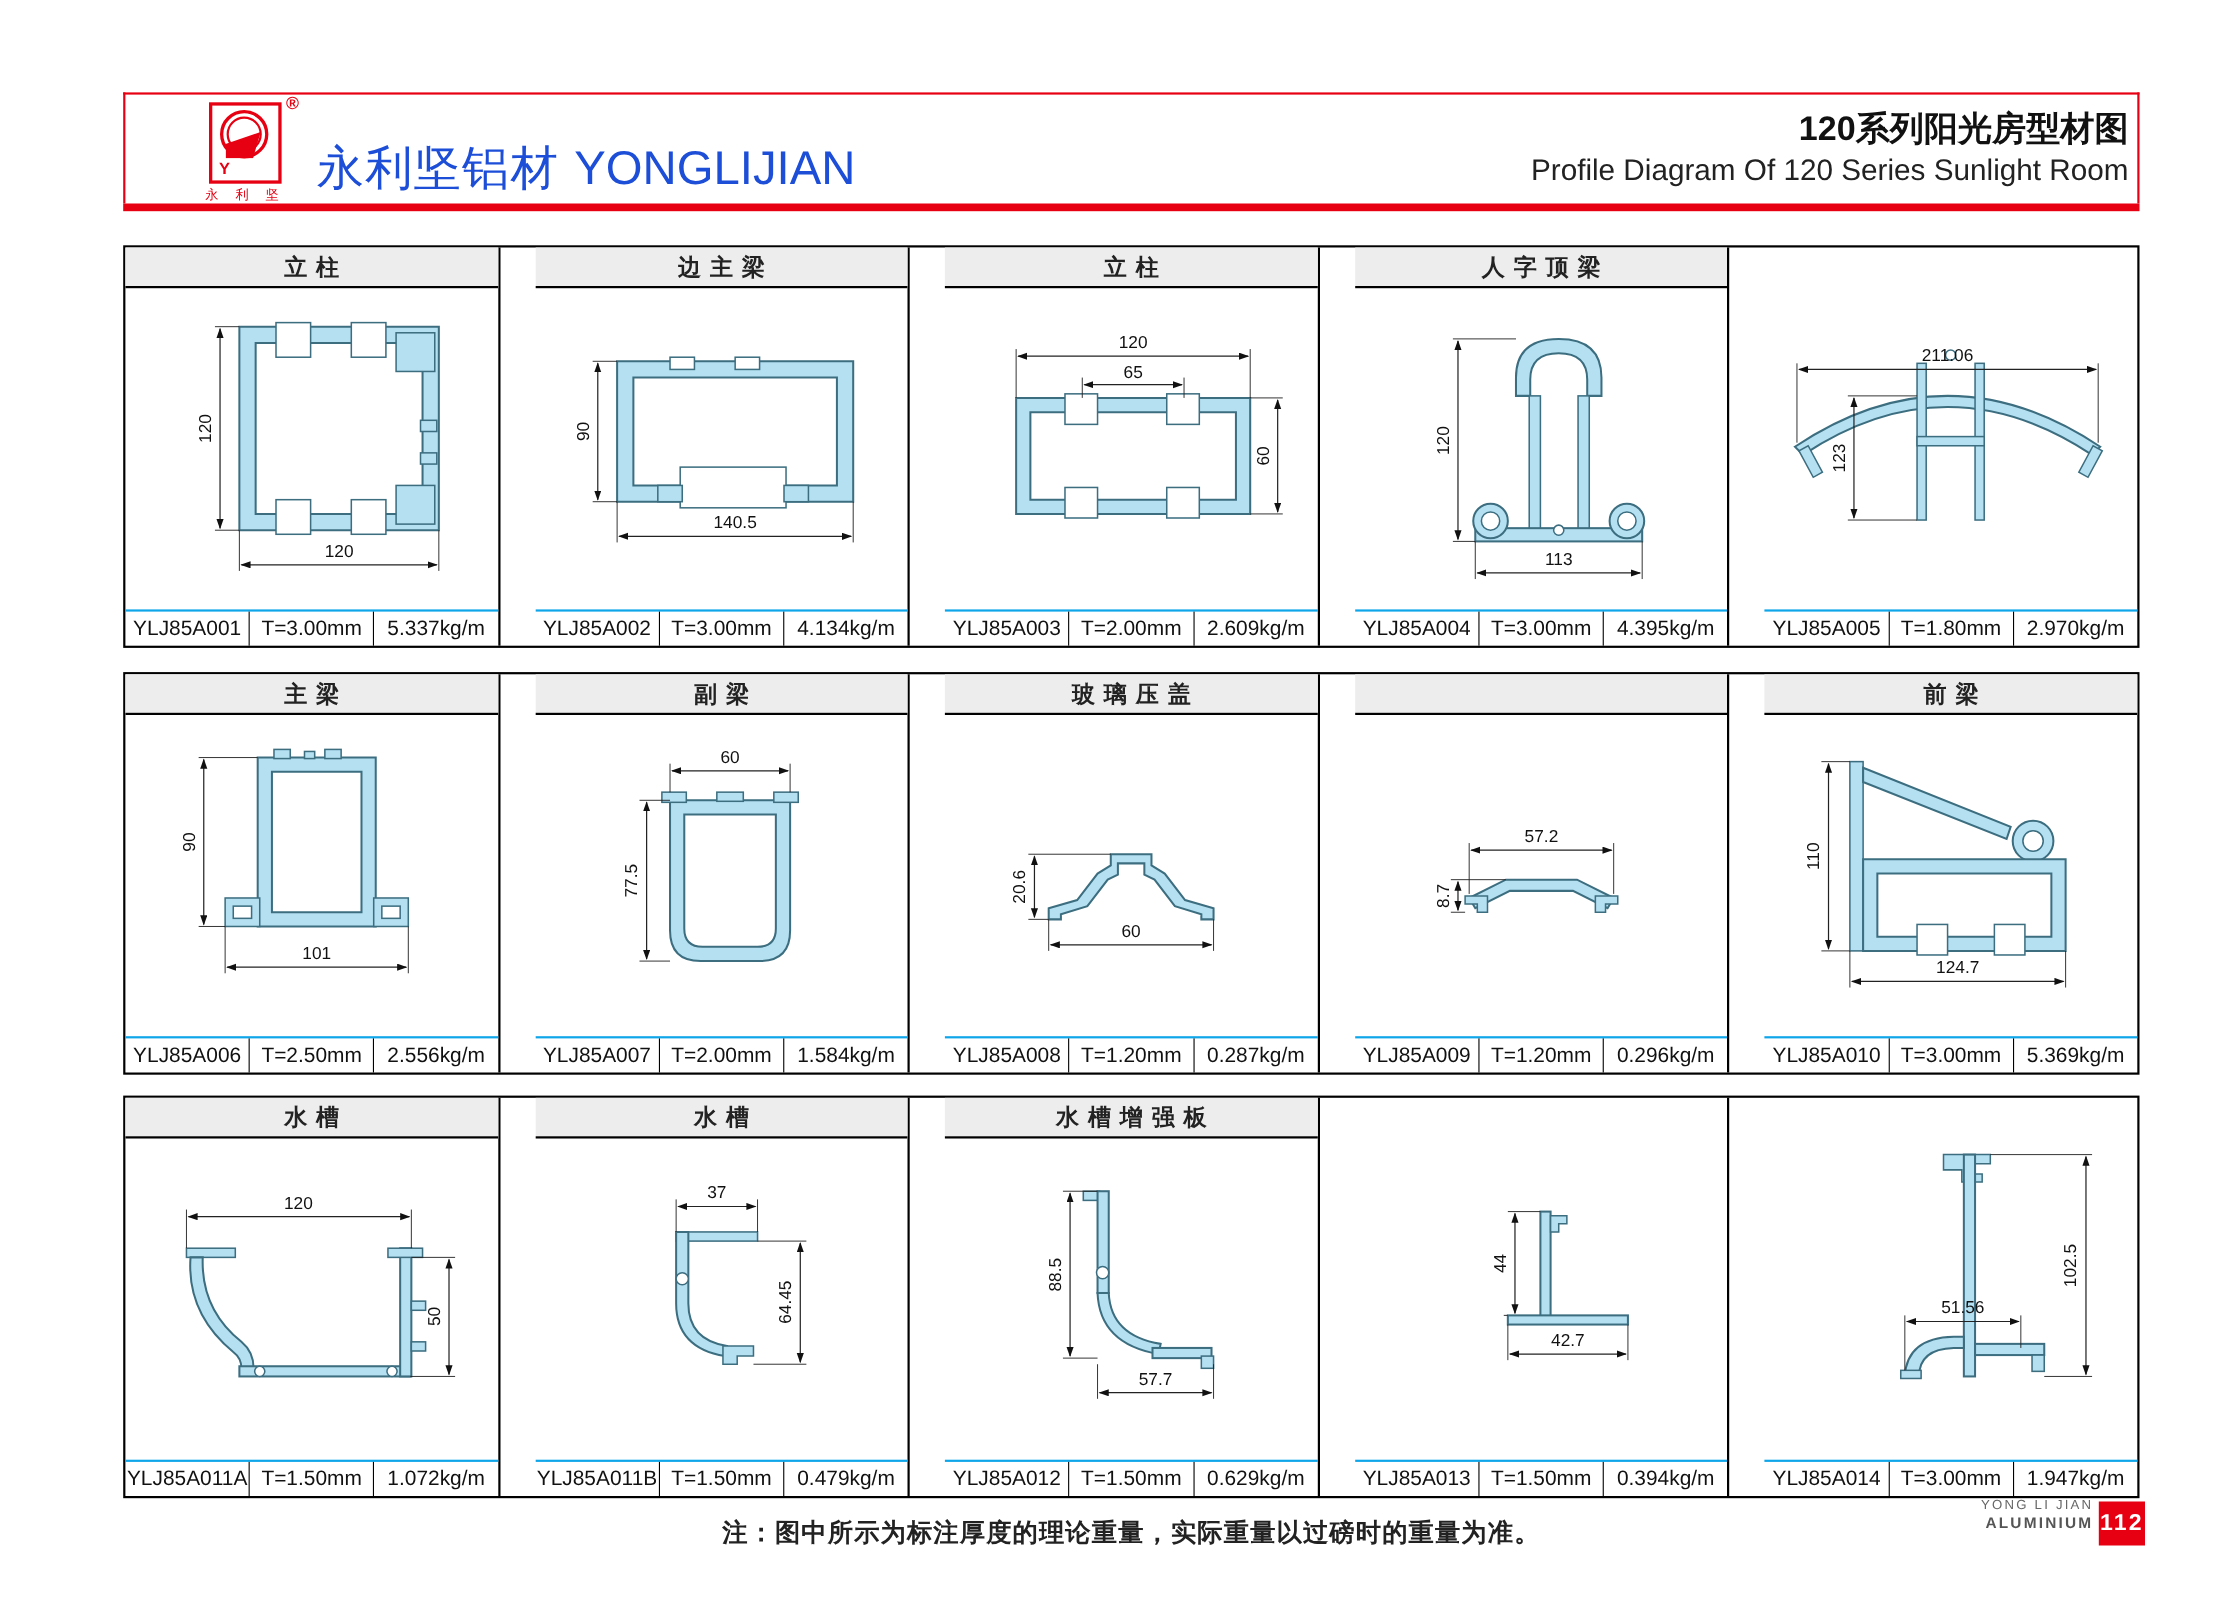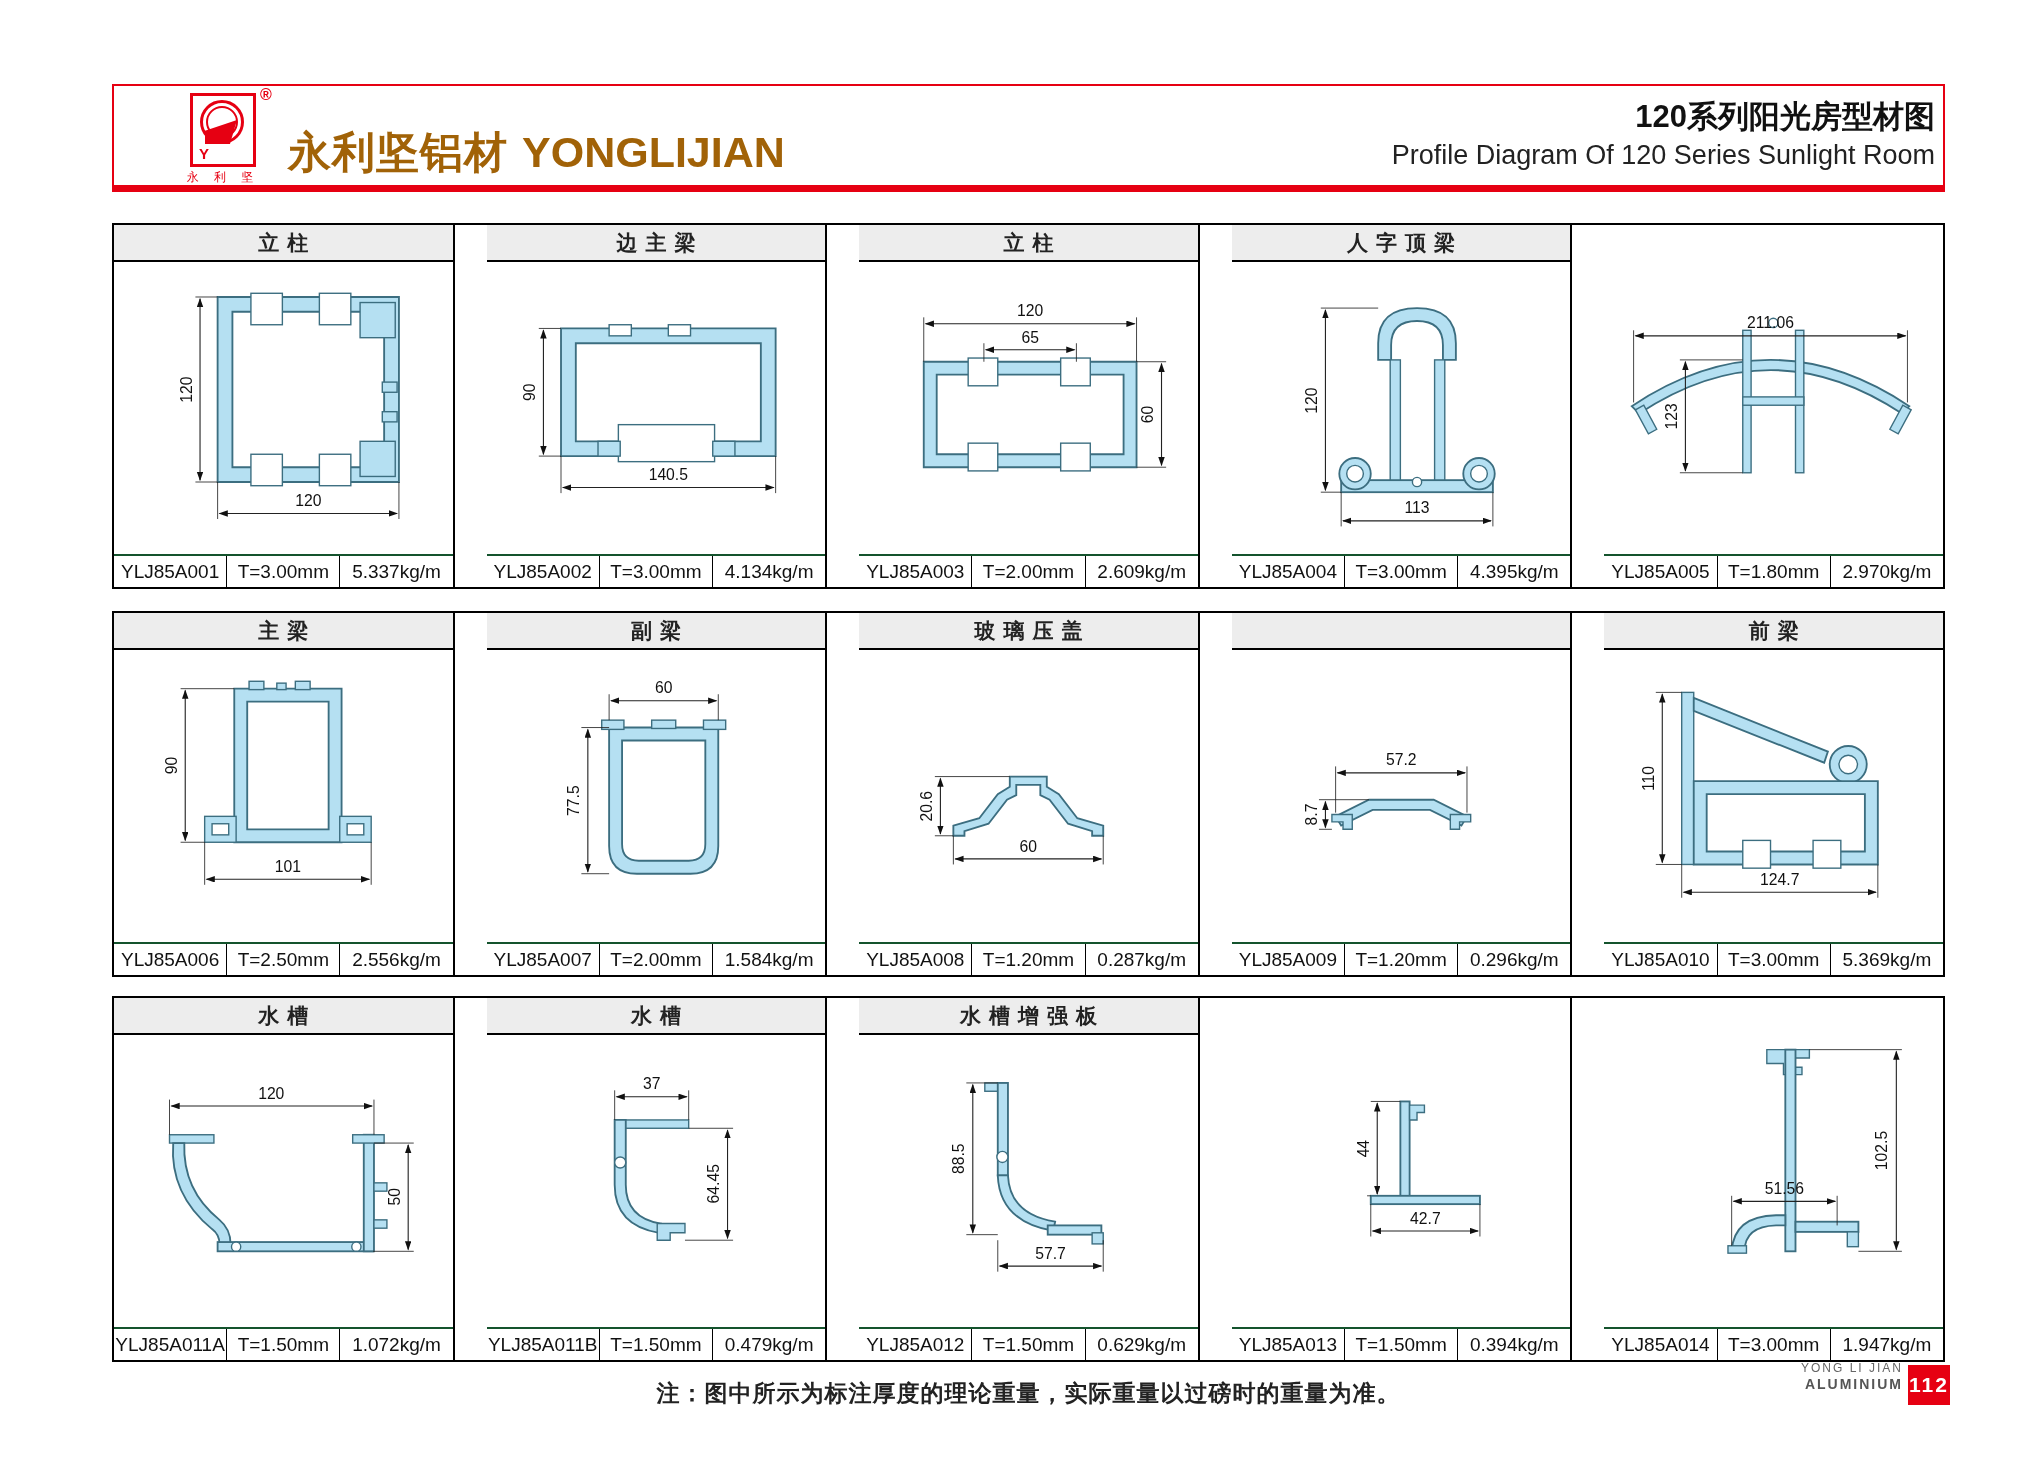--- a/index.html
+++ b/index.html
@@ -13,38 +13,38 @@
   .logo-box{position:absolute;left:190px;top:93px;width:66px;height:74px;border:3px solid #e60012;box-sizing:border-box;}
   .logo-circle{position:absolute;left:7px;top:4px;width:44px;height:44px;border:3px solid #e60012;border-radius:50%;box-sizing:border-box;}
   .logo-circle2{position:absolute;left:13px;top:10px;width:32px;height:32px;border:2px solid #e60012;border-radius:50%;box-sizing:border-box;}
   .logo-flag{position:absolute;left:12px;top:24px;width:32px;height:24px;background:#e60012;
     clip-path:polygon(0 45%,100% 0,78% 100%,0 100%);}
   .logo-y{position:absolute;left:6px;bottom:2px;color:#e60012;font-size:15px;font-weight:bold;}
   .logo-r{position:absolute;left:260px;top:86px;color:#e60012;font-size:16px;font-weight:bold;}
   .logo-cn-small{position:absolute;left:186px;top:169px;width:74px;color:#e60012;font-size:12px;
     letter-spacing:6px;text-align:center;white-space:nowrap;}
 
-  .brand{position:absolute;left:288px;top:124px;color:#a16207;font-weight:bold;font-size:43px;
+  .brand{position:absolute;left:288px;top:124px;color:#1d4ed8;font-weight:normal;font-size:43px;
     letter-spacing:1px;white-space:nowrap;}
   .brand .en{margin-left:14px;letter-spacing:0px;}
 
   .title-cn{position:absolute;right:92px;top:96px;color:#111;font-size:31px;font-weight:bold;text-align:right;}
   .title-en{position:absolute;right:92px;top:140px;color:#222;font-size:27px;text-align:right;}
 
   
   .block{position:absolute;left:112px;width:1833px;height:366px;border:2.5px solid #000;
     display:flex;box-sizing:border-box;background:#fff;gap:32px;}
   .b1{top:223px}.b2{top:611px}.b3{top:996px}
   .col{flex:1;border-right:2px solid #000;display:flex;flex-direction:column;box-sizing:border-box;min-width:0;}
   .col:last-child{border-right:none;}
   .cell-head{height:37px;background:#ededed;border-bottom:2.5px solid #000;display:flex;align-items:center;
     justify-content:center;font-size:21px;font-weight:bold;color:#222;letter-spacing:8px;padding-left:8px;box-sizing:border-box;}
   .cell-draw{flex:1;position:relative;}
   .cell-draw svg{position:absolute;left:0;top:0;width:100%;height:100%;}
-  .cell-foot{height:33px;border-top:2px solid #14532d;display:flex;color:#111;box-sizing:border-box;}
+  .cell-foot{height:33px;border-top:2px solid #0ea5e9;display:flex;color:#111;box-sizing:border-box;}
   .fc{flex:1;border-right:1.5px solid #000;display:flex;align-items:center;justify-content:center;
     font-size:19px;box-sizing:border-box;white-space:nowrap;}
   .fc:last-child{border-right:none;}
 
   
   .pf{fill:#b5e0f2;stroke:#3c6e80;stroke-width:2;}
   .pf2{fill:#b5e0f2;stroke:#3c6e80;stroke-width:1.5;}
   .cut{fill:#fff;stroke:#3c6e80;stroke-width:1.5;}
   .wd{fill:#fff;stroke:#3c6e80;stroke-width:1.5;}
   .dim{stroke:#222;stroke-width:1.2;fill:none;}

